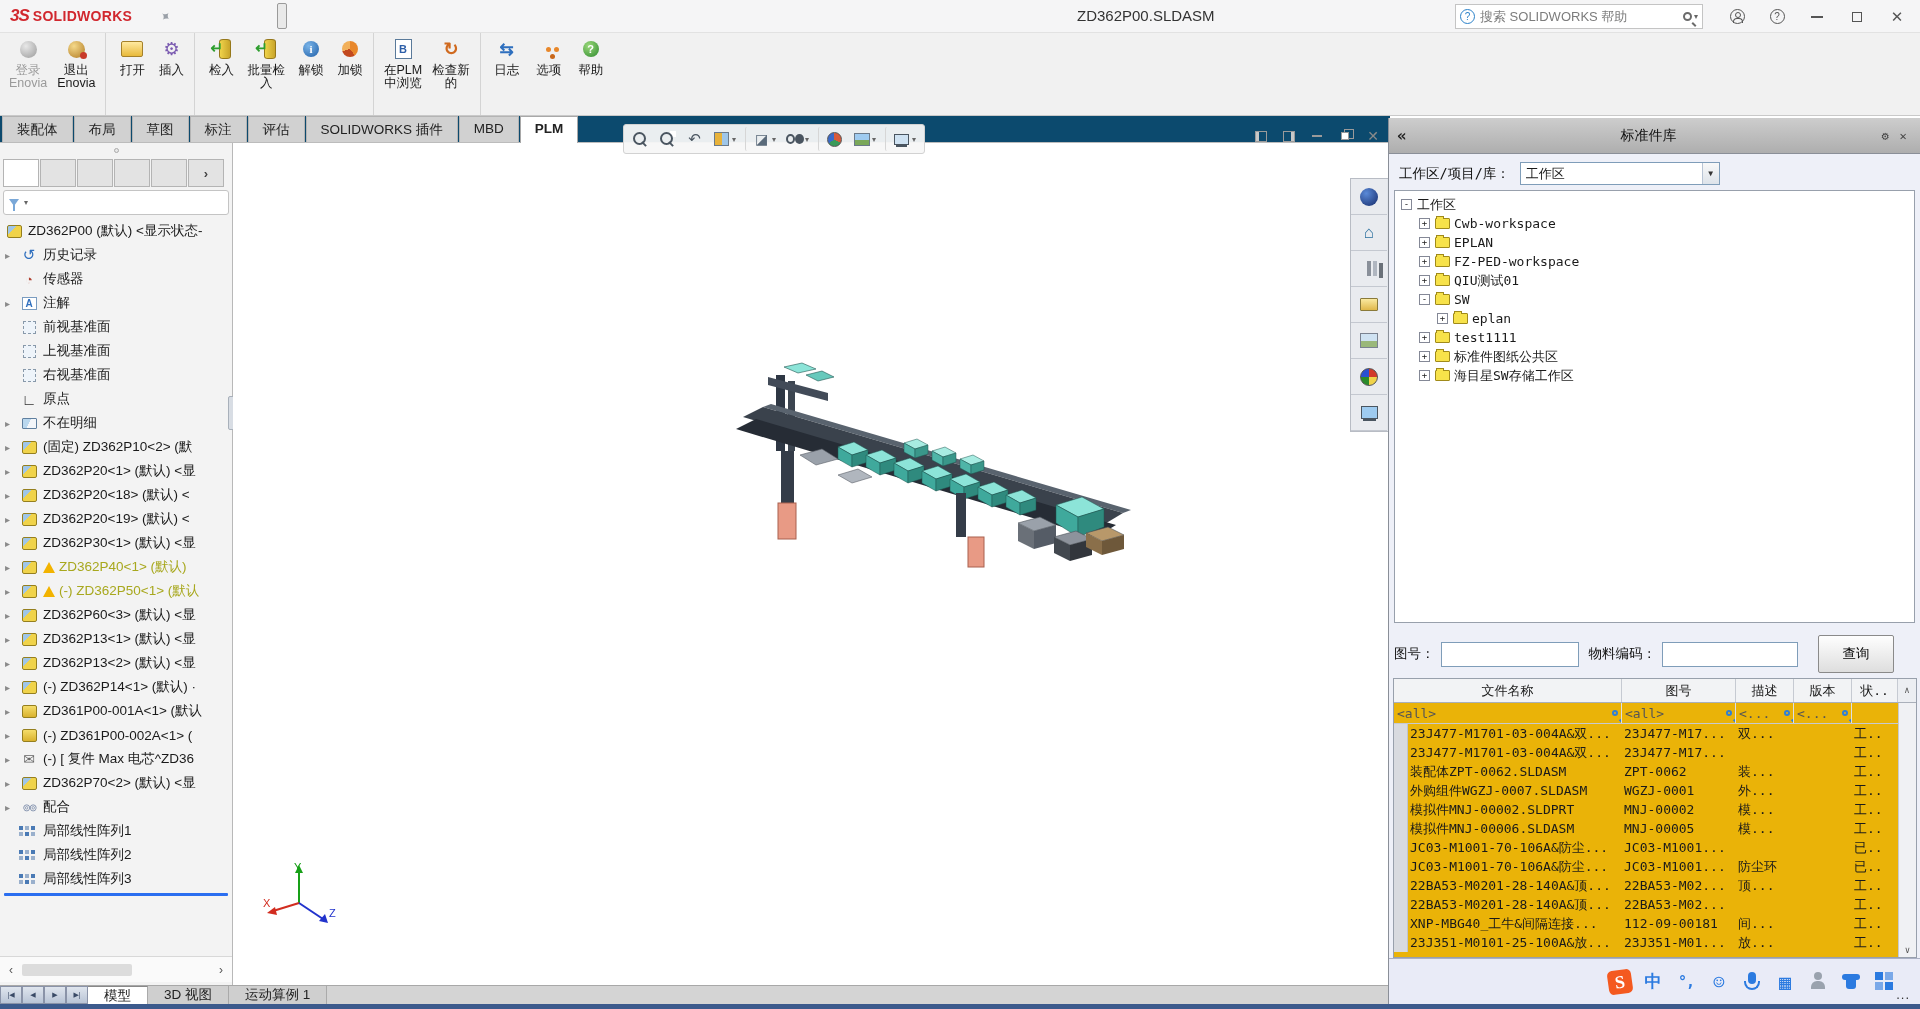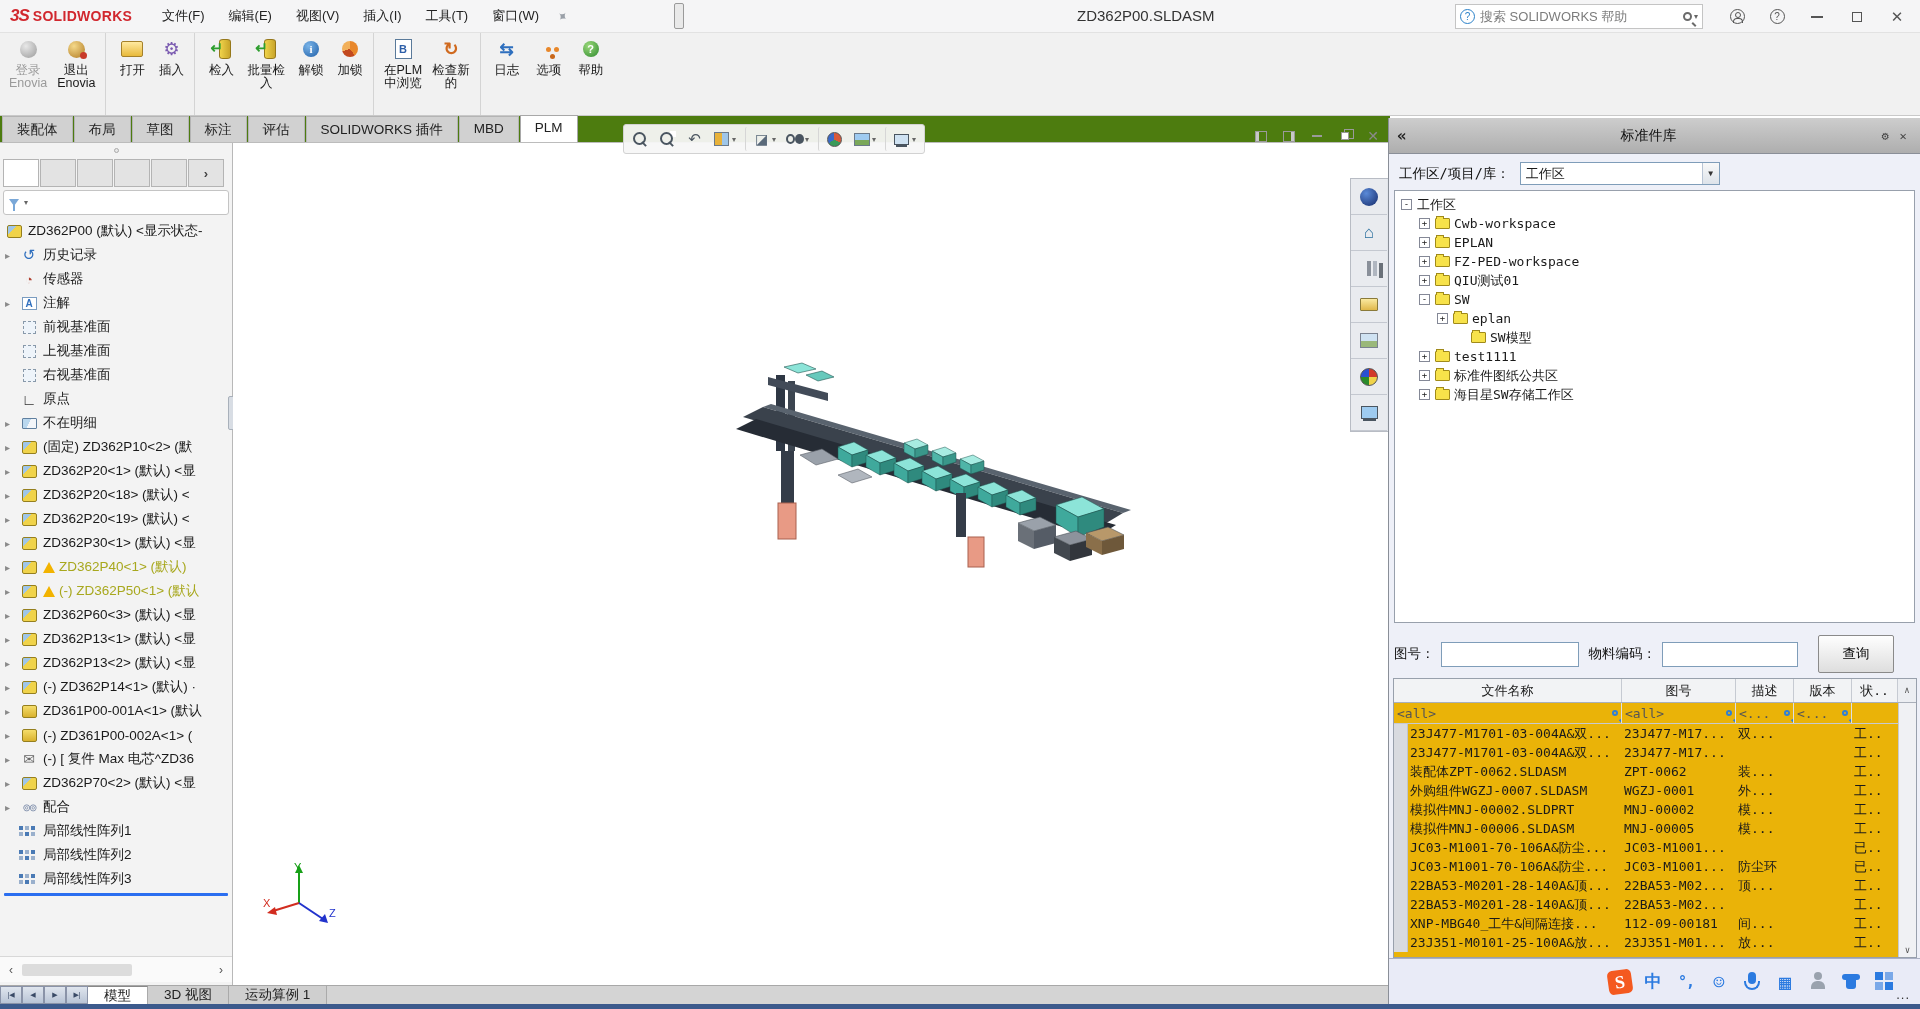--- a/index.html
+++ b/index.html
@@ -52,23 +52,23 @@
   .ric[data-icn="check-in"]::after,.ric[data-icn="batch-check-in"]::after{content:"↵";position:absolute;left:1px;top:2px;font-weight:bold;font-size:15px;color:#2e9e2e}
   .ric[data-icn="unlock-info"]::before{content:"i";width:16px;height:16px;border-radius:50%;background:radial-gradient(circle at 35% 30%,#7ab4e8,#1f5fa8);color:#fff;font-size:11px;font-weight:bold;text-align:center;line-height:16px;font-family:"Liberation Serif",serif}
   .ric[data-icn="lock"]::before{content:"";width:16px;height:16px;border-radius:50%;background:conic-gradient(#e8872a 0 40%,#c2491f 0 70%,#f2b05a 0)}
   .ric[data-icn="browse-plm"]::before{content:"B";width:15px;height:18px;background:#fff;border:1px solid #5a7a9a;color:#2e5fa8;font-size:11px;font-weight:bold;text-align:center;line-height:18px}
   .ric[data-icn="check-new"]{color:#d06a1f;font-size:18px;font-weight:bold}
   .ric[data-icn="log"]{color:#2e6fbe;font-size:17px;font-weight:bold}
   .ric[data-icn="options"]::before{content:"";width:5px;height:5px;border-radius:50%;background:#e8872a;box-shadow:8px 0 0 #e8872a,4px 7px 0 #c9681a}
   .ric[data-icn="help"]::before{content:"?";width:16px;height:16px;border-radius:50%;background:radial-gradient(circle at 35% 30%,#9ad87a,#2e8a2e);color:#fff;font-size:11px;font-weight:bold;text-align:center;line-height:16px}
 
   
-  .tabstrip{position:absolute;left:0;top:116px;width:1390px;height:27px;background:#4d7c0f;border-bottom:1px solid #bcbcbc;display:flex;align-items:flex-end;padding-left:2px}
+  .tabstrip{position:absolute;left:0;top:116px;width:1390px;height:27px;background:#0c4a6e;border-bottom:1px solid #bcbcbc;display:flex;align-items:center;padding-left:2px}
   .ctab{padding:4px 14px;font-size:13.5px;background:#d1d1d1;border:1px solid #b4b4b4;border-bottom:none;margin-right:1px;color:#222;height:26px}
-  .ctab[data-active="true"]{background:#fff;font-weight:normal;height:27px;border-color:#a8a8a8;position:relative;z-index:2}
+  .ctab[data-active="true"]{background:#fff;font-weight:bold;height:27px;border-color:#a8a8a8;position:relative;z-index:2}
 
   
   .fm{position:absolute;left:0;top:143px;width:233px;height:842px;background:#f3f3f3;border-right:1px solid #b8b8b8}
   .fm-grip{height:14px;display:flex;align-items:center;justify-content:center}
   .fm-grip i{width:5px;height:5px;border:1px solid #aaa;border-radius:50%;background:#e8e8e8}
   .fm-tabs{display:flex;height:30px;padding-left:3px;gap:1px;align-items:flex-end}
   .fm-tab{width:36px;height:28px;border:1px solid #b4b4b4;background:#e3e3e3;display:flex;align-items:center;justify-content:center}
   .fm-tab[data-active="true"]{background:#fff}
   .ti-expand{font-size:13px;color:#444;font-weight:bold}
   .fm-filter{margin:3px 3px 4px;height:25px;background:#fff;border:1px solid #c4c4c4;border-radius:3px;display:flex;align-items:center;padding:0 5px;gap:3px}
@@ -214,29 +214,20 @@
   svg{display:block}
 </style>
 </head>
 <body>
 
 <header class="titlebar">
   <div class="logo">
     <span class="ds">3S</span>
     <span class="sw">SOLIDWORKS</span>
   </div>
-  <nav class="menus">
-
-  <span class="menu-item">文件(F)</span>
-      <span class="menu-item">编辑(E)</span>
-      <span class="menu-item">视图(V)</span>
-      <span class="menu-item">插入(I)</span>
-      <span class="menu-item">工具(T)</span>
-      <span class="menu-item">窗口(W)</span>
-    </nav>
   <span class="pin-glyph">✦</span>
   <div class="qat">
 
       <span class="qat-btn">
         <span class="qic" data-icn="home"></span>
         <span class="caret"></span>
       </span>
 
       <span class="qat-btn">
         <span class="qic" data-icn="new-doc"></span>
@@ -1014,25 +1005,20 @@
         <span class="fold"></span>
         <span class="rp-lbl">SW</span>
       </div>
 
       <div class="rp-row" data-level="2" data-exp="+" data-folder="true">
         <span class="exp">+</span>
         <span class="fold"></span>
         <span class="rp-lbl">eplan</span>
       </div>
 
-      <div class="rp-row" data-level="3" data-folder="true">
-        <span class="exp"></span>
-        <span class="fold"></span>
-        <span class="rp-lbl">SW模型</span>
-      </div>
 
       <div class="rp-row" data-level="1" data-exp="+" data-folder="true">
         <span class="exp">+</span>
         <span class="fold"></span>
         <span class="rp-lbl">test1111</span>
       </div>
 
       <div class="rp-row" data-level="1" data-exp="+" data-folder="true">
         <span class="exp">+</span>
         <span class="fold"></span>

